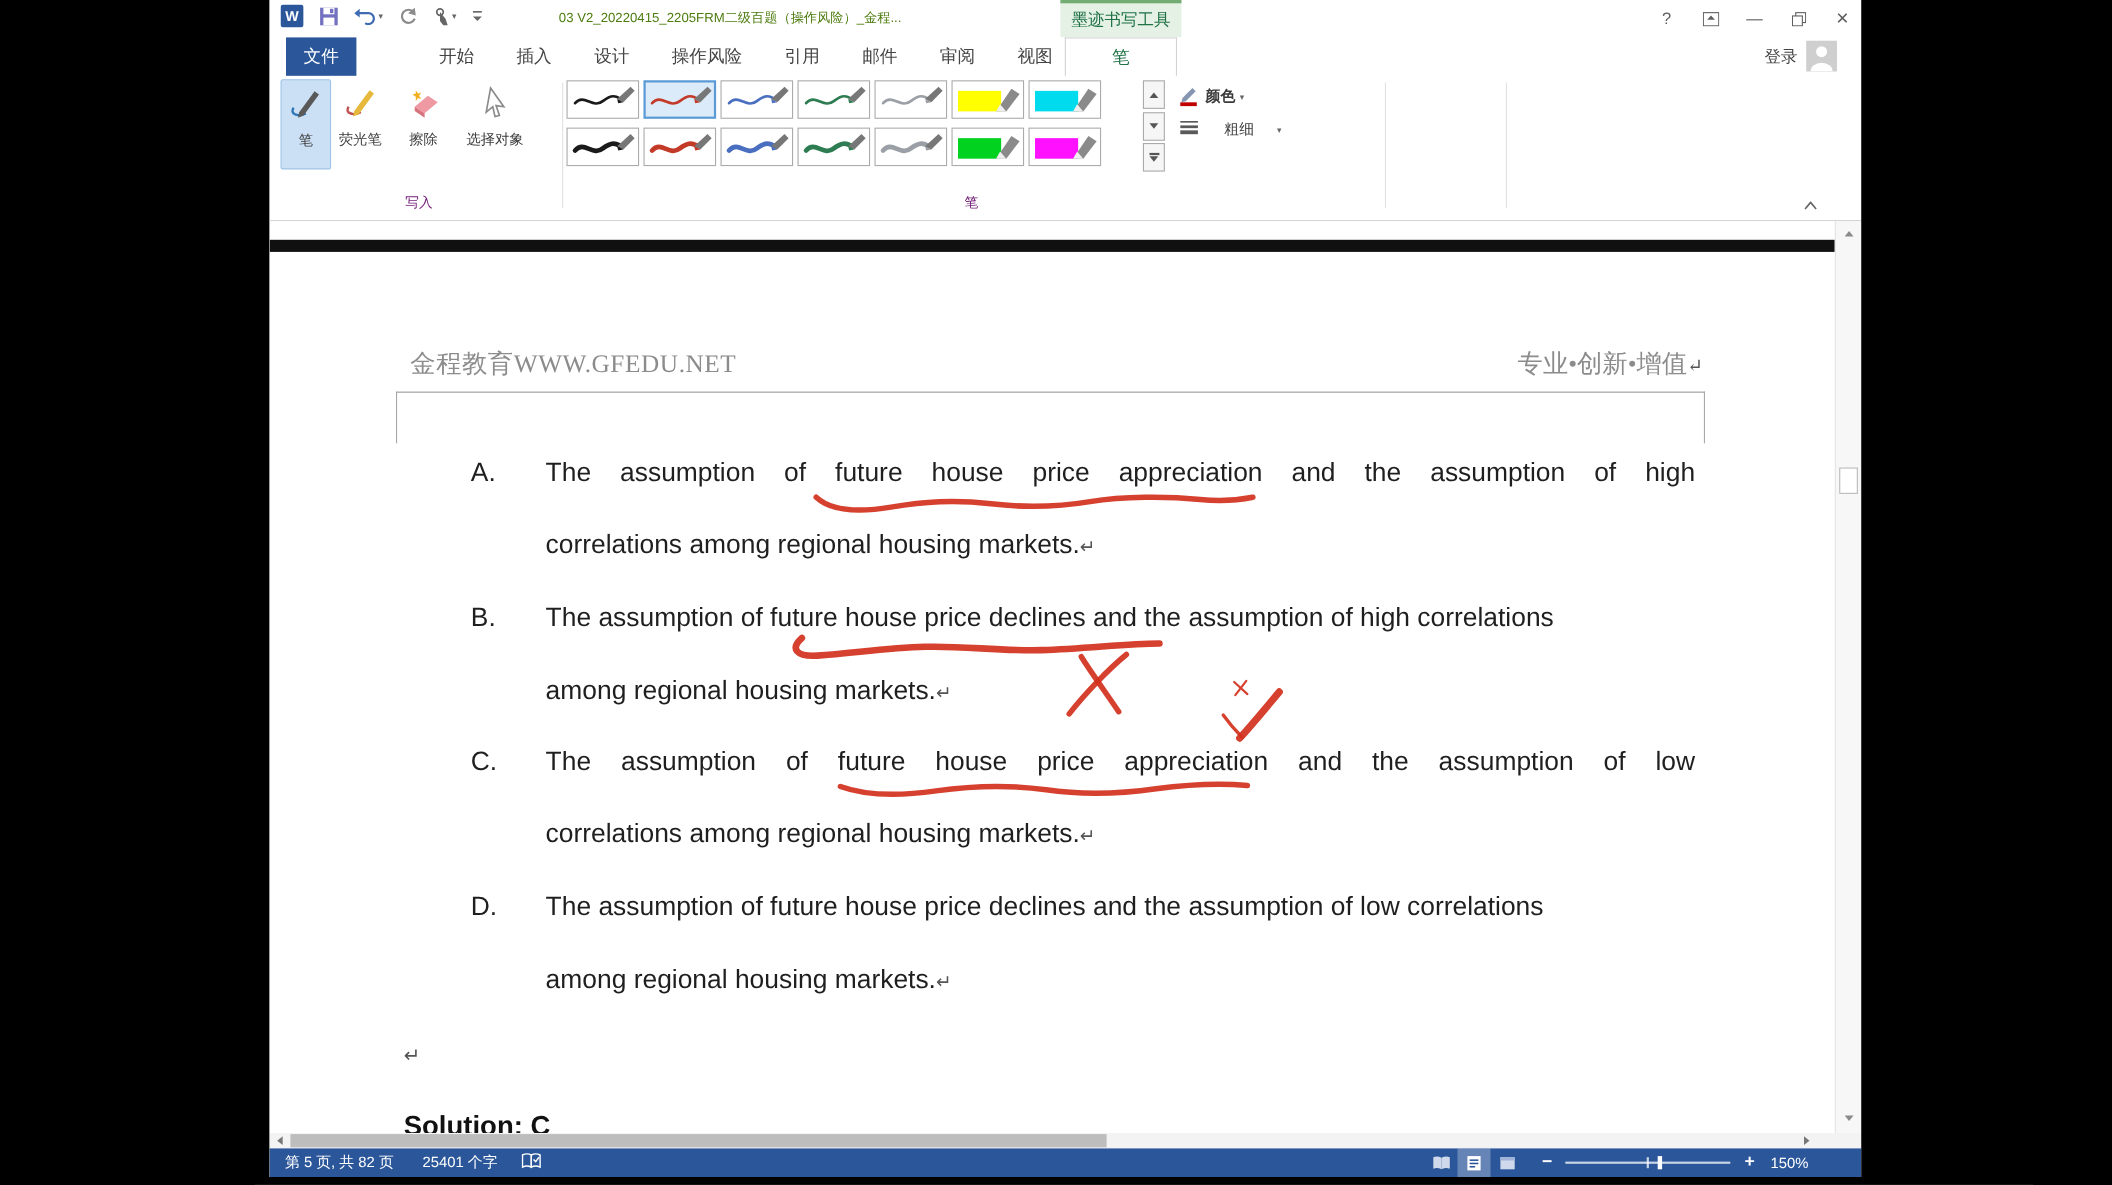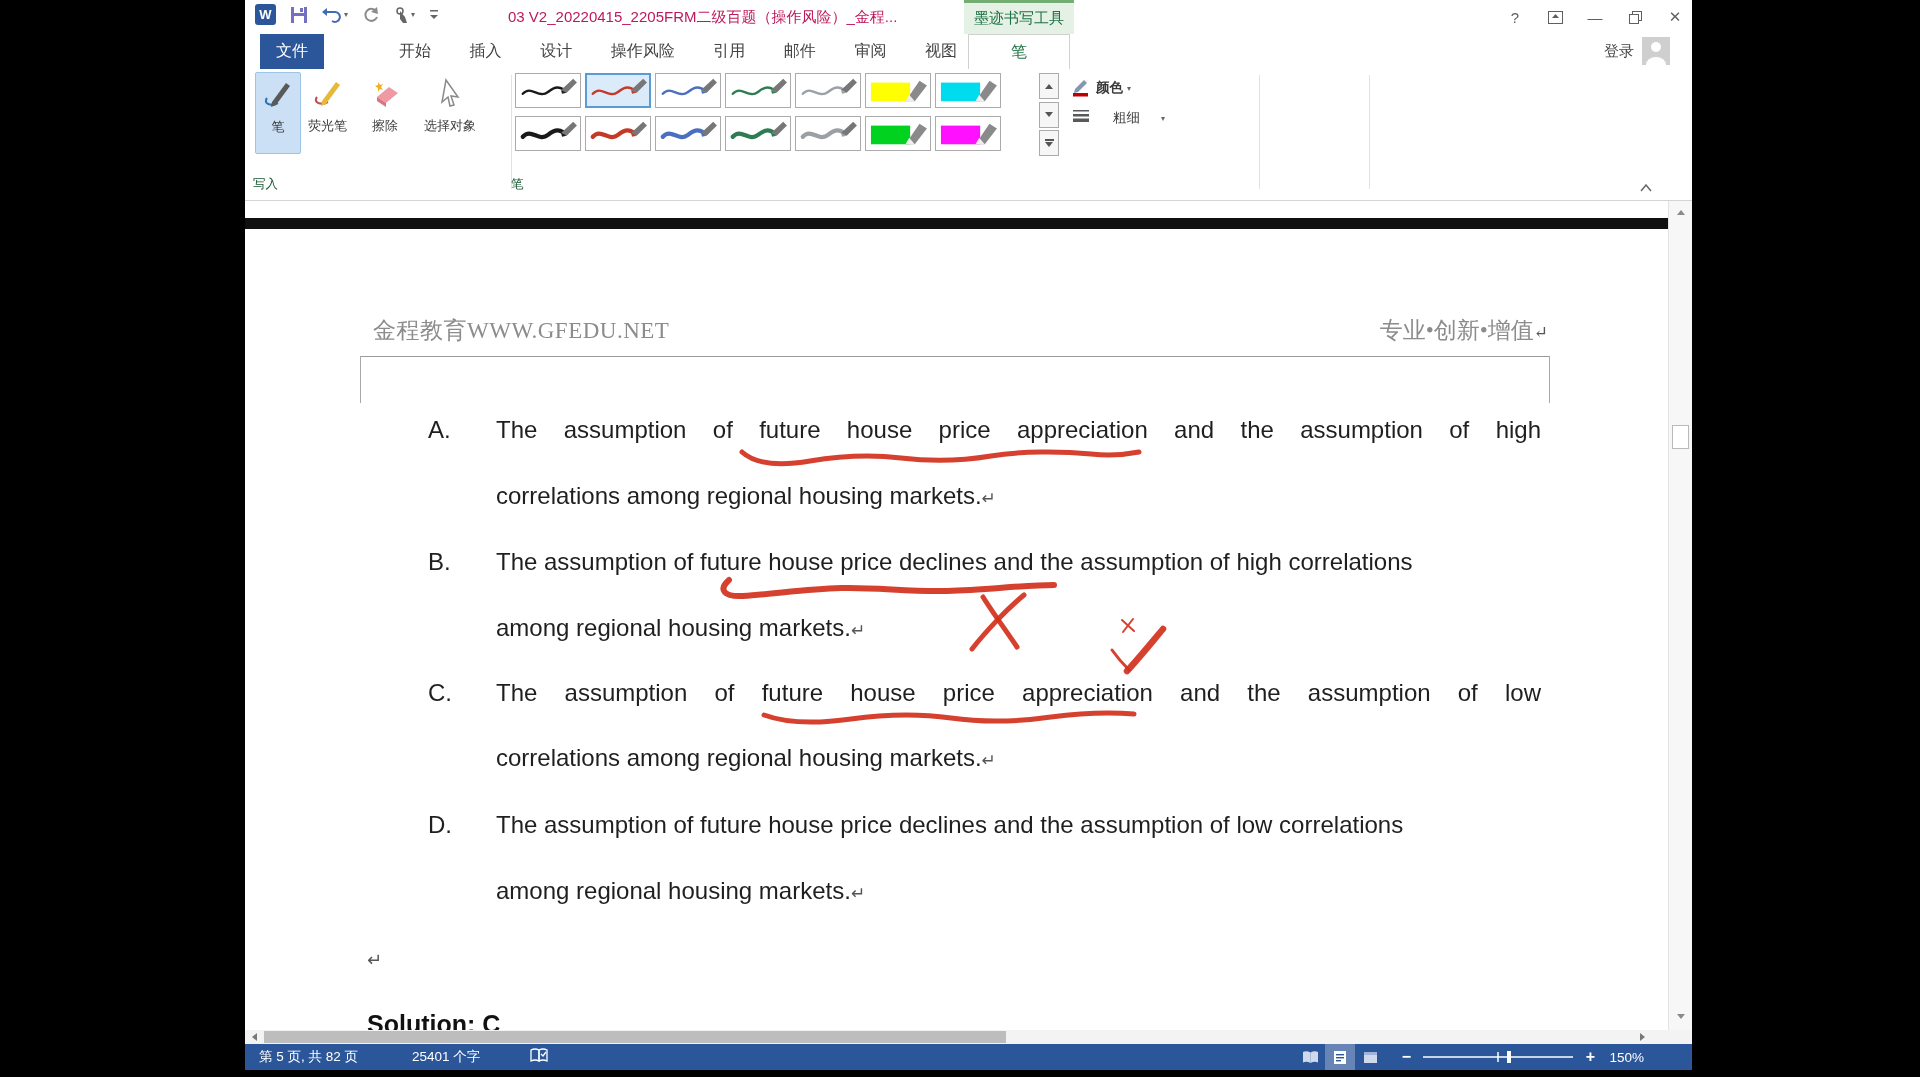--- a/index.html
+++ b/index.html
@@ -5,21 +5,21 @@
   html,body{margin:0;padding:0;background:#000;width:1920px;height:1077px;overflow:hidden;
     font-family:"Liberation Sans","DejaVu Sans",sans-serif;}
   .abs{position:absolute;}
   #window{position:absolute;left:245px;top:0;width:1447px;height:1070px;background:#fff;overflow:hidden;}
 
   
   #titlebar{position:absolute;left:0;top:0;width:1447px;height:34px;background:#fff;}
   .qat{position:absolute;top:4px;display:flex;align-items:center;}
   .qat-item{margin-right:14px;display:flex;align-items:center;}
   .drop{font-size:8px;color:#666;margin-left:2px;}
-  #doc-title{position:absolute;left:263px;top:8px;font-size:15px;color:#be185d;white-space:nowrap;}
+  #doc-title{position:absolute;left:263px;top:8px;font-size:12px;color:#4d7c0f;white-space:nowrap;}
   #ctx-header{position:absolute;left:719px;top:0;width:110px;height:34px;background:#e4f1e4;
     border-top:3px solid #73ad73;box-sizing:border-box;color:#1e7145;font-size:15px;
     display:flex;align-items:center;justify-content:center;}
   .winctl{position:absolute;top:6px;width:34px;height:22px;display:flex;align-items:center;
     justify-content:center;color:#5f5f5f;font-size:15px;}
   
   #tabrow{position:absolute;left:0;top:34px;width:1447px;height:35px;background:#fff;}
   #tab-file{position:absolute;left:15px;top:0;width:64px;height:35px;background:#2b579a;color:#fff;
     font-size:16px;display:flex;align-items:center;justify-content:center;}
   #tabs-mid{position:absolute;left:152px;top:0;width:562px;height:35px;display:flex;
@@ -30,22 +30,22 @@
     display:flex;align-items:center;justify-content:center;}
   #signin{position:absolute;right:58px;top:0;height:35px;display:flex;align-items:center;
     font-size:15px;color:#444;}
   #avatar{position:absolute;right:22px;top:3px;width:28px;height:28px;background:#cfcfcf;}
 
   
   #ribbon{position:absolute;left:0;top:69px;width:1447px;height:132px;background:#fff;
     border-bottom:1px solid #d4d4d4;box-sizing:border-box;}
   .rgroup{position:absolute;top:0;height:127px;}
   .gdivider{position:absolute;top:6px;height:114px;width:1px;background:#e2e2e2;}
-  .group-label{position:absolute;bottom:3px;left:0;width:100%;text-align:left;
-    font-size:12.5px;color:#14532d;}
+  .group-label{position:absolute;bottom:3px;left:0;width:100%;text-align:center;
+    font-size:12.5px;color:#701a75;}
   .bigbtn{position:absolute;top:3px;height:82px;display:flex;flex-direction:column;align-items:center;
     padding:4px 5px 0 5px;border-radius:2px;}
   .bigbtn .blabel{font-size:13px;color:#3b3b3b;margin-top:3px;white-space:nowrap;}
   .bigbtn.selected{background:#cbe0f5;border:1px solid #9dc3e6;box-sizing:border-box;}
   
   #gallery{position:absolute;left:268px;top:4px;width:522px;height:83px;}
   .grow{position:absolute;left:0;display:flex;}
   .swatch{width:66px;height:35px;border:1px solid #ababab;background:#fff;margin-right:4px;
     box-sizing:border-box;display:flex;align-items:center;justify-content:center;}
   .swatch.sel{border:2px solid #5b9bd5;background:#dcebf9;}
@@ -92,21 +92,21 @@
   #hscroll{position:absolute;left:0;top:1030px;width:1447px;height:14px;background:#f3f3f3;}
   .harrow{position:absolute;top:1px;width:15px;height:12px;display:flex;align-items:center;
     justify-content:center;}
   #hthumb{position:absolute;left:19px;top:1px;width:742px;height:12px;background:#bdbdbd;}
   .htri{width:0;height:0;border-top:4px solid transparent;border-bottom:4px solid transparent;}
   .htri.left{border-right:5px solid #777;}
   .htri.right{border-left:5px solid #777;}
 
   
   #statusbar{position:absolute;left:0;top:1044px;width:1447px;height:26px;background:#2b579a;
-    color:#fff;font-size:13.5px;display:flex;align-items:center;gap:28px;}
+    color:#fff;font-size:13.5px;display:flex;align-items:center;}
   #statusbar .sitem{margin-left:14px;white-space:nowrap;}
   #status-right{position:absolute;right:48px;top:0;height:26px;display:flex;align-items:center;}
   .viewbtn{width:30px;height:26px;display:flex;align-items:center;justify-content:center;}
   .viewbtn.active{background:rgba(255,255,255,0.28);}
   #zoom-slider{width:150px;height:26px;position:relative;margin:0 10px;}
   #zoom-track{position:absolute;left:0;top:12px;width:150px;height:2px;background:rgba(255,255,255,0.75);}
   #zoom-center{position:absolute;left:74px;top:8px;width:2px;height:10px;background:rgba(255,255,255,0.75);}
   #zoom-thumb{position:absolute;left:84px;top:7px;width:4px;height:12px;background:#fff;}
   .zoomsign{font-size:16px;font-weight:bold;width:14px;text-align:center;}
   #zoom-pct{margin-left:12px;font-size:13.5px;}

